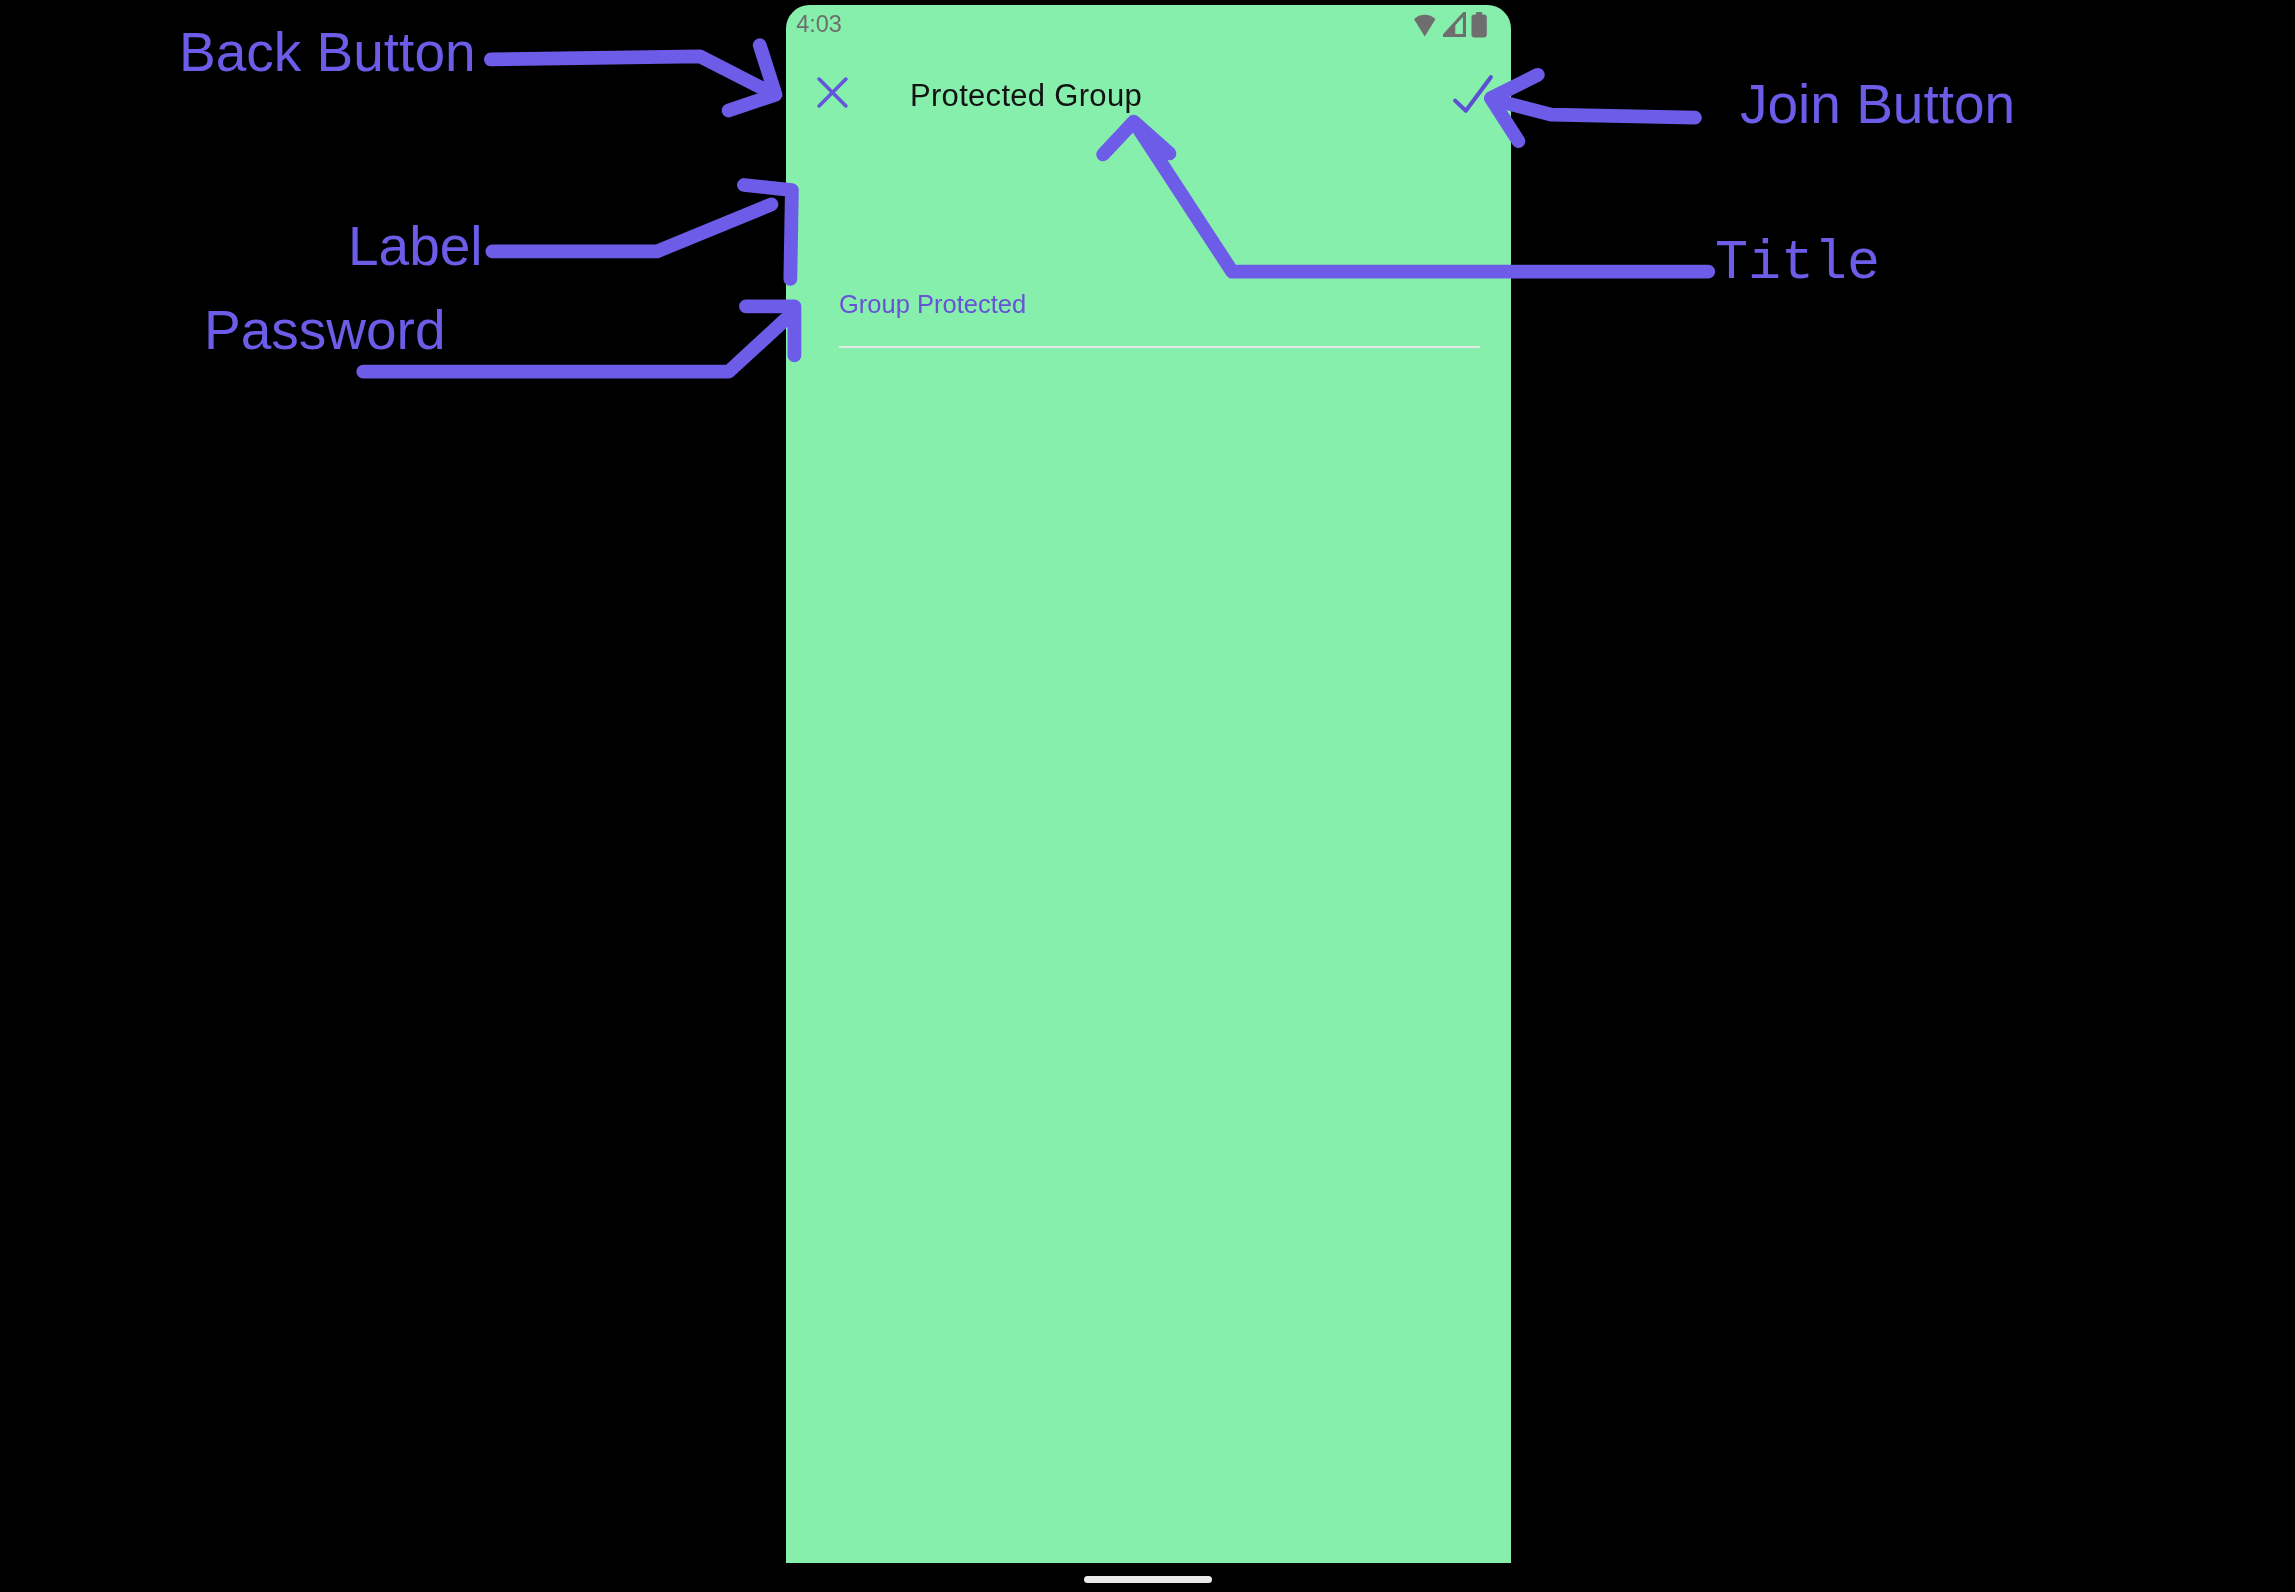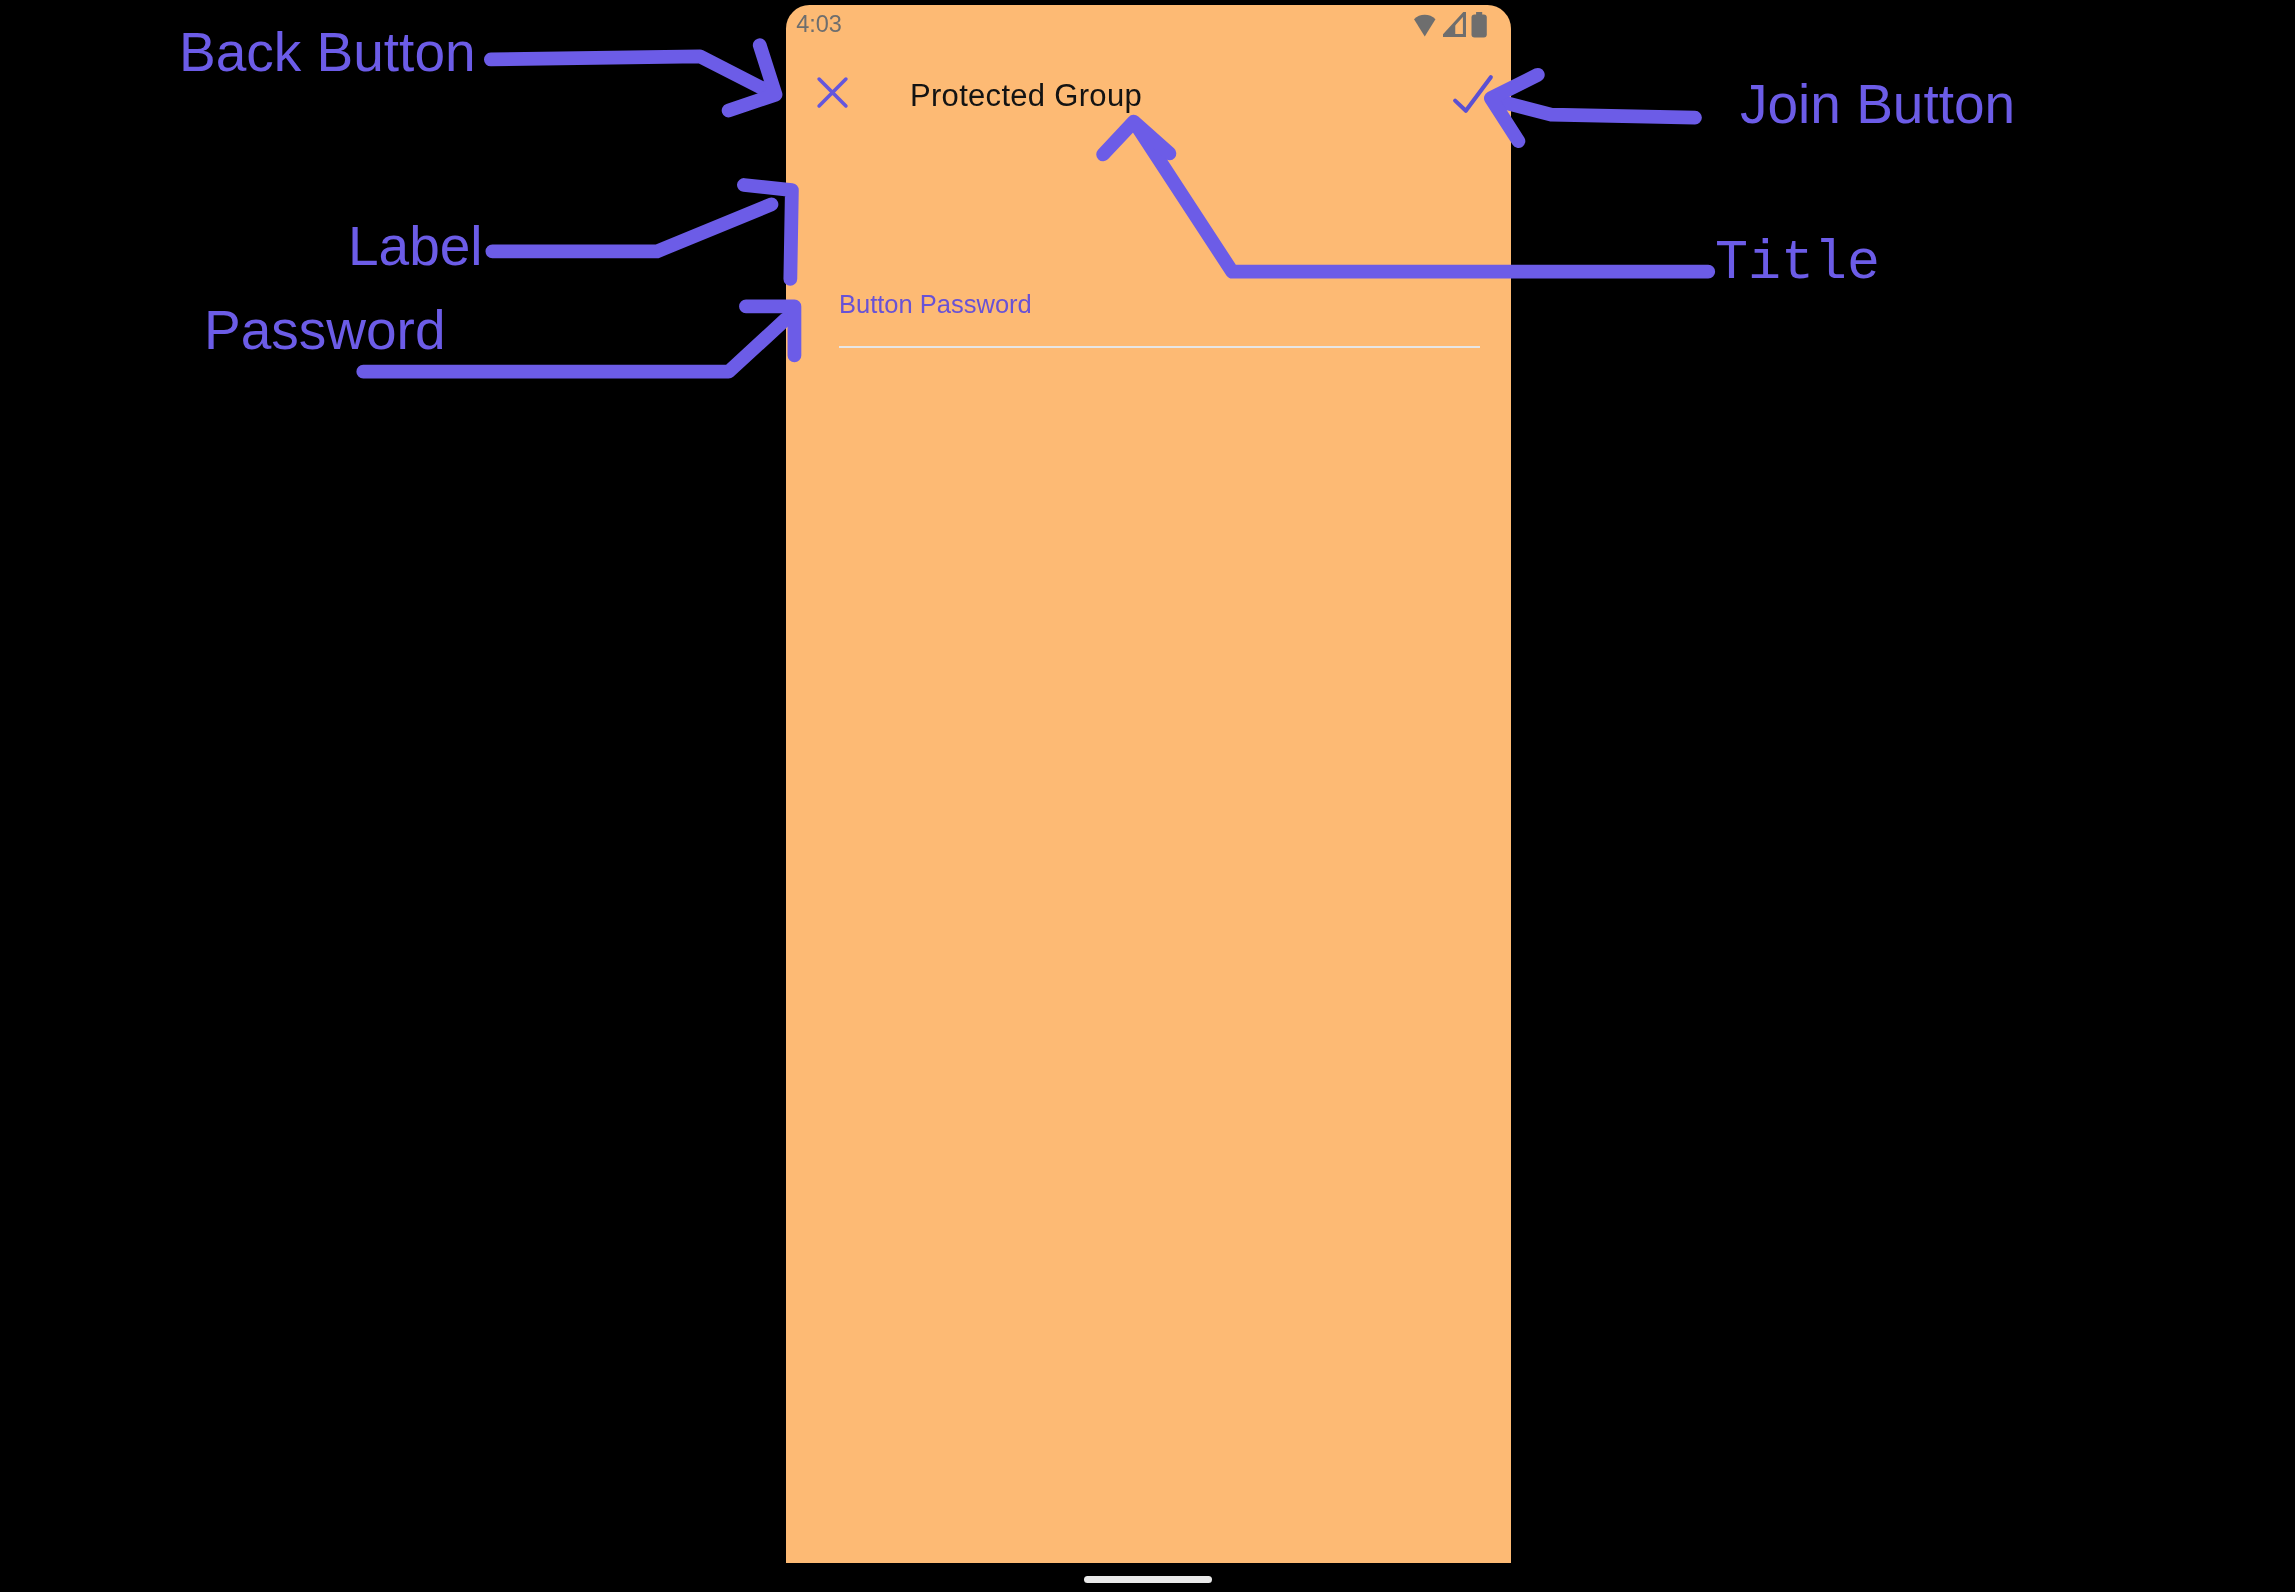--- a/index.html
+++ b/index.html
@@ -1,21 +1,21 @@
 <!DOCTYPE html>
 <html style="font-size:8.2px"><head>
 <meta charset="utf-8">
 <style>
   html,body{margin:0;padding:0;background:#000;}
   #canvas{position:relative;width:2295px;height:1593px;background:#000;overflow:hidden;
           font-family:"Liberation Sans", sans-serif;}
 
   
   .phone{position:absolute;left:786px;top:5.1px;width:725px;height:1558px;
-         background:#fdba74;border-radius:23.5px 23.5px 0 0;}
+         background:#86efac;border-radius:23.5px 23.5px 0 0;}
 
   .status-time{position:absolute;left:10.2px;top:6.1px;font-size:23.5px;color:#6E6E6E;}
   .status-icons{position:absolute;right:23.5px;top:7.1px;display:flex;gap:5.1px;align-items:flex-start;}
 
   .appbar-close{position:absolute;left:30px;top:71px;width:33px;height:33px;cursor:pointer;}
   .appbar-title{position:absolute;left:124px;top:73px;font-size:31px;font-weight:400;
                 color:#131313;letter-spacing:0.3px;white-space:nowrap;}
   .appbar-check{position:absolute;left:663px;top:64px;width:51px;height:51px;cursor:pointer;}
 
   .highlight-box{position:absolute;left:19.4px;top:139px;width:674px;height:105px;
@@ -79,21 +79,21 @@
     </div>
     <div class="appbar-title">Protected Group</div>
     <div class="appbar-check">
       <svg width="51" height="51" viewBox="0 0 100 100">
         <path d="M12 62 L33 82 L82 16" stroke="#5B50D2" stroke-width="8" stroke-linecap="round" stroke-linejoin="round" fill="none"></path>
       </svg>
     </div>
 
 
     <div class="password-field">
-      <div class="password-label">Button Password</div>
+      <div class="password-label">Group Protected</div>
       <div class="password-underline"></div>
     </div>
   </div>
 
   <div class="home-indicator"></div>
 
   <div class="ann ann-join">Join Button</div>
   <div class="ann ann-back">Back Button</div>
   <div class="ann ann-label">Label</div>
   <div class="ann ann-pwd">

